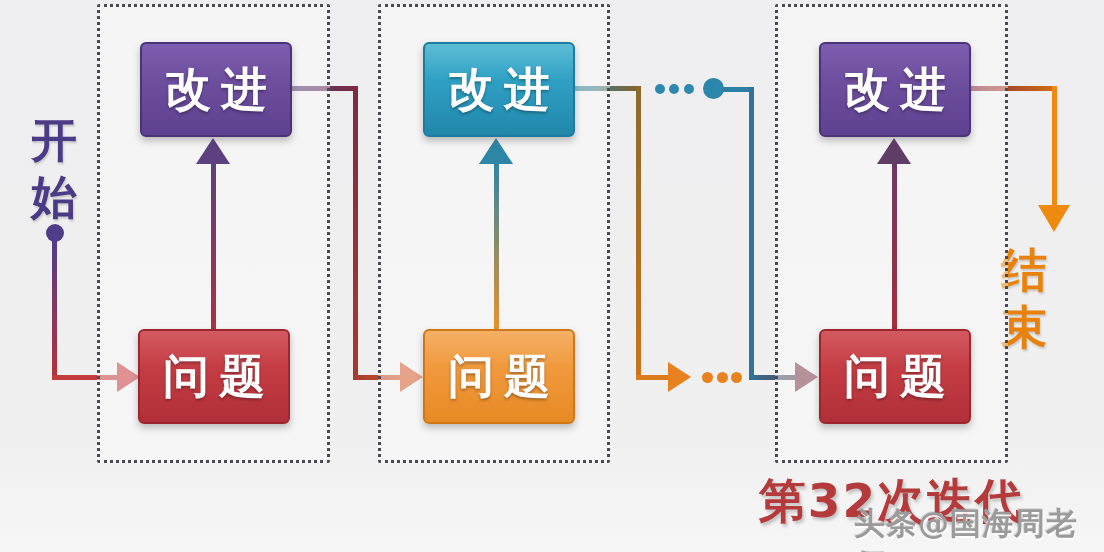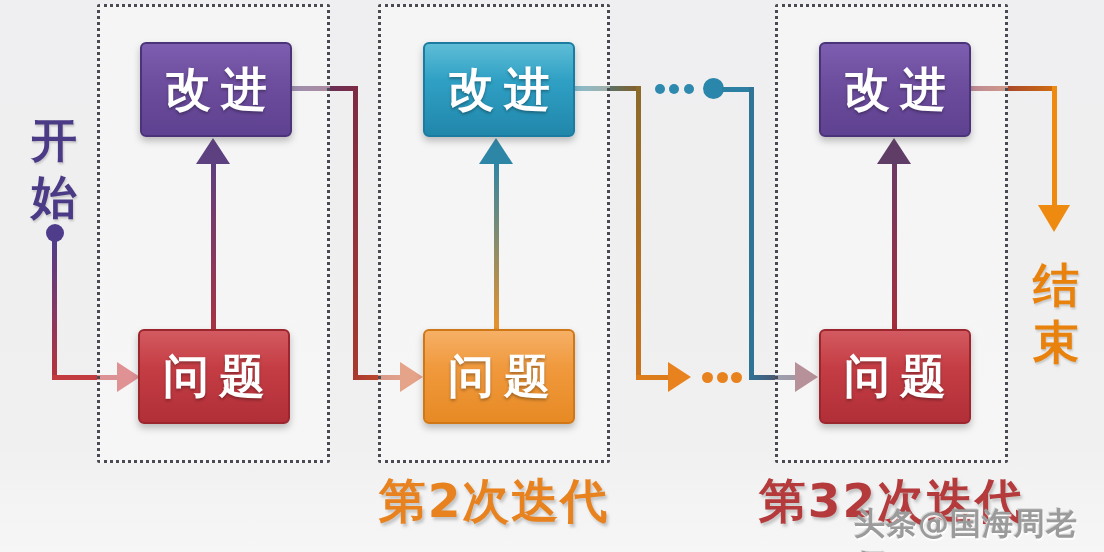--- a/index.html
+++ b/index.html
@@ -77,42 +77,41 @@
   <div class="dot" style="left:703px; top:78px; width:21px; height:21px; background:#2a86aa;"></div>
 
   <div class="line" style="left:722px; top:87px; width:32px; height:5px; background:#2b80a4;"></div>
   <div class="line" style="left:749px; top:87px; width:5px; height:293px; background:#2f7396;"></div>
   <div class="line" style="left:749px; top:375px; width:48px; height:5px; background:linear-gradient(90deg,#2f7396,#5e4257);"></div>
   <div class="head" style="left:795px; top:362px; border-top:15px solid transparent; border-bottom:15px solid transparent; border-left:23px solid #7e3947;"></div>
 
   <div class="line" style="left:971px; top:86px; width:86px; height:5px; background:linear-gradient(90deg,#8a2a3e,#d2700f);"></div>
   <div class="line" style="left:1052px; top:86px; width:5px; height:122px; background:#ee8a10;"></div>
   <div class="head" style="left:1038px; top:205px; border-left:16px solid transparent; border-right:16px solid transparent; border-top:27px solid #ee8a10;"></div>
-  <div class="vlabel" style="left:1027px; top:242px; color:#e8820c;margin-top:15px;">结束</div>
+  <div class="vlabel" style="left:995px; top:242px; color:#e8820c;">结束</div>
 
   <div class="panel" style="left:97px; width:233px;"></div>
   <div class="line" style="left:211px; top:162px; width:5px; height:167px; background:linear-gradient(180deg,#5c4080,#a83242);"></div>
   <div class="head" style="left:196px; top:138px; border-left:17px solid transparent; border-right:17px solid transparent; border-bottom:26px solid #5c4080;"></div>
   <div class="node node-purple" style="left:140px; top:42px;">
     <span>改进</span>
   </div>
   <div class="node node-red" style="left:138px; top:329px;">
     <span>问题</span>
   </div>
 
   <div class="panel" style="left:378px; width:232px;"></div>
   <div class="line" style="left:494px; top:162px; width:5px; height:167px; background:linear-gradient(180deg,#2e86a6,#e8932c);"></div>
   <div class="head" style="left:479px; top:138px; border-left:17px solid transparent; border-right:17px solid transparent; border-bottom:26px solid #2e86a6;"></div>
   <div class="node node-teal" style="left:423px; top:42px;">
     <span>改进</span>
   </div>
   <div class="node node-orange" style="left:423px; top:329px;">
     <span>问题</span>
   </div>
-  <div class="caption cap-orange" style="left:358px; width:272px;">第2次迭代</div>
 
   <div class="panel" style="left:775px; width:233px;"></div>
   <div class="line" style="left:892px; top:162px; width:5px; height:167px; background:linear-gradient(180deg,#6b3a66,#a62d3a);"></div>
   <div class="head" style="left:877px; top:138px; border-left:17px solid transparent; border-right:17px solid transparent; border-bottom:26px solid #5f3d66;"></div>
   <div class="node node-purple" style="left:819px; top:42px;">
     <span>改进</span>
   </div>
   <div class="node node-red" style="left:819px; top:329px;">
     <span>问题</span>
   </div>

